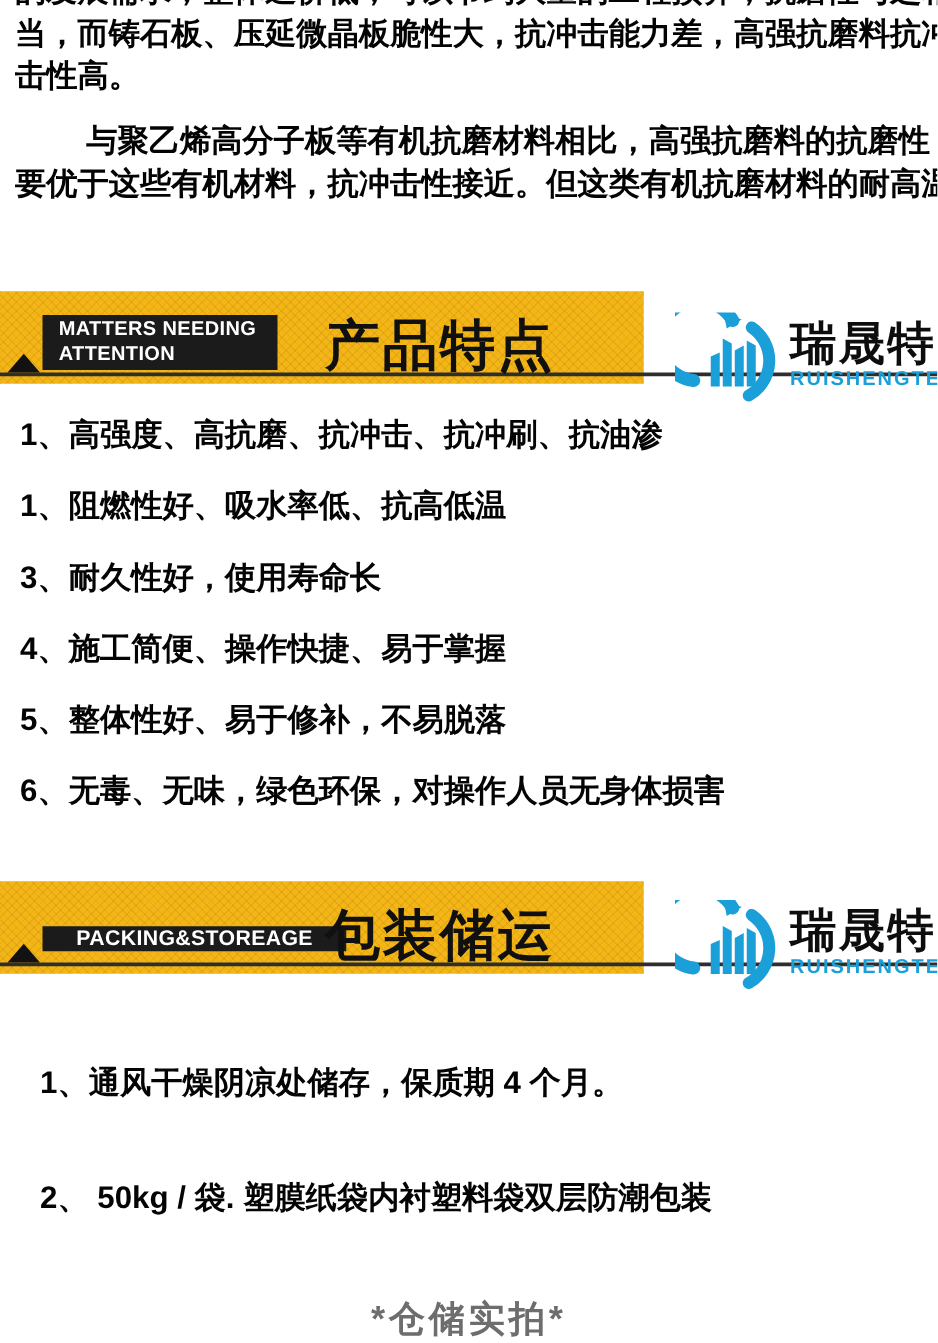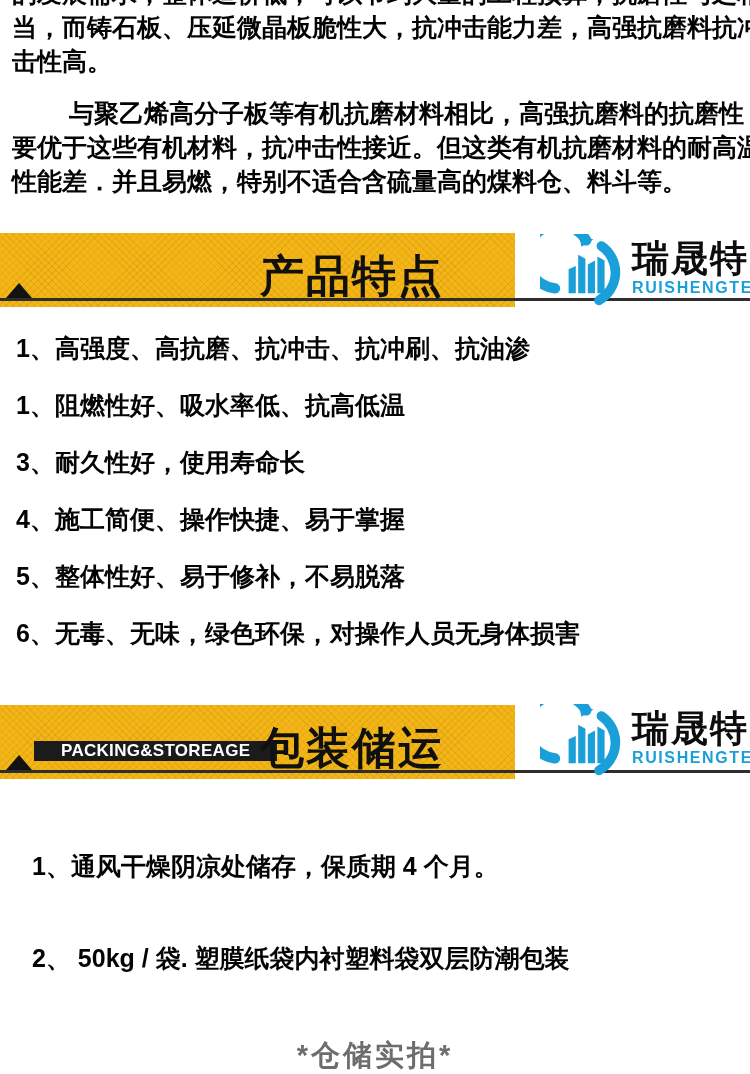--- a/index.html
+++ b/index.html
@@ -40,21 +40,21 @@
   .tag-two { top:19px; width:188px; height:44px; padding-left:13px;
              font-size:16px; line-height:20px; letter-spacing:0.3px; }
   .tag-one { top:36px; height:20px; padding:0 27px; font-size:17px;
              letter-spacing:0.3px; width:auto;align-items:center; }
   .banner-title {
     position:absolute; left:260px; top:14px; font-size:44px; font-weight:900;
     color:#101010; letter-spacing:2px; white-space:nowrap;
   }
 
   
-  .logo { position:absolute; left:540px; width:210px; height:72px; display:flex; align-items:flex-start; }
+  .logo { position:absolute; left:540px; width:210px; height:72px; display:flex; align-items:flex-start;margin-top:16px; }
   .logo-icon { width:86px; height:72px; flex:0 0 auto; }
   .logo-text { margin-left:6px; padding-top:6px; position:relative; }
   .logo-cn { font-size:37px; font-weight:900; color:#0d0d0d; letter-spacing:2px;
              line-height:38px; white-space:nowrap; }
   .logo-en { font-size:16px; font-weight:700; color:#1B9FD8; letter-spacing:1.6px;
              margin-top:1px; white-space:nowrap; }
 
   
   .features { position:absolute; left:16px; top:331px; width:720px; }
   .features .item { font-size:25px; font-weight:700; line-height:34px;
@@ -74,28 +74,31 @@
 
   <div class="intro">
     <div class="p1">
       <div class="line">的发展需求，整体造价低，可以节约大量的工程预算，抗磨性与之相</div>
       <div class="line">当，而铸石板、压延微晶板脆性大，抗冲击能力差，高强抗磨料抗冲</div>
       <div class="line">击性高。</div>
     </div>
     <div class="p2">
       <div class="line indent">与聚乙烯高分子板等有机抗磨材料相比，高强抗磨料的抗磨性</div>
       <div class="line">要优于这些有机材料，抗冲击性接近。但这类有机抗磨材料的耐高温</div>
-      <div class="line">性能差．并且易燃，特别不适合含硫量高的煤料仓、料斗等。</div>
     </div>
   </div>
 
   <div class="banner" style="top:233px;">
     <div class="banner-yellow"></div>
     <div class="banner-rule"></div>
     <div class="banner-tri"></div>
+    <div class="banner-tag tag-two">
+      <span>MATTERS NEEDING</span>
+      <span>ATTENTION</span>
+    </div>
     <div class="banner-title">产品特点</div>
   </div>
 
   <div class="logo" style="top:234px;">
     <svg class="logo-icon" viewBox="0 0 100 90" aria-hidden="true">
       <path d="M54 8 A40 40 0 1 0 15 68" fill="none" stroke="#1B9FD8" stroke-width="13" stroke-linecap="round"></path>
       <path d="M73 15 A40 40 0 0 1 70 83" fill="none" stroke="#1B9FD8" stroke-width="12" stroke-linecap="round"></path>
       <polygon points="45,1 63,7 48,16" fill="#1B9FD8"></polygon>
       <polygon points="32,44 41,40 41,74 32,74" fill="#1B9FD8"></polygon>
       <polygon points="44,26 53,31 53,74 44,74" fill="#1B9FD8"></polygon>

